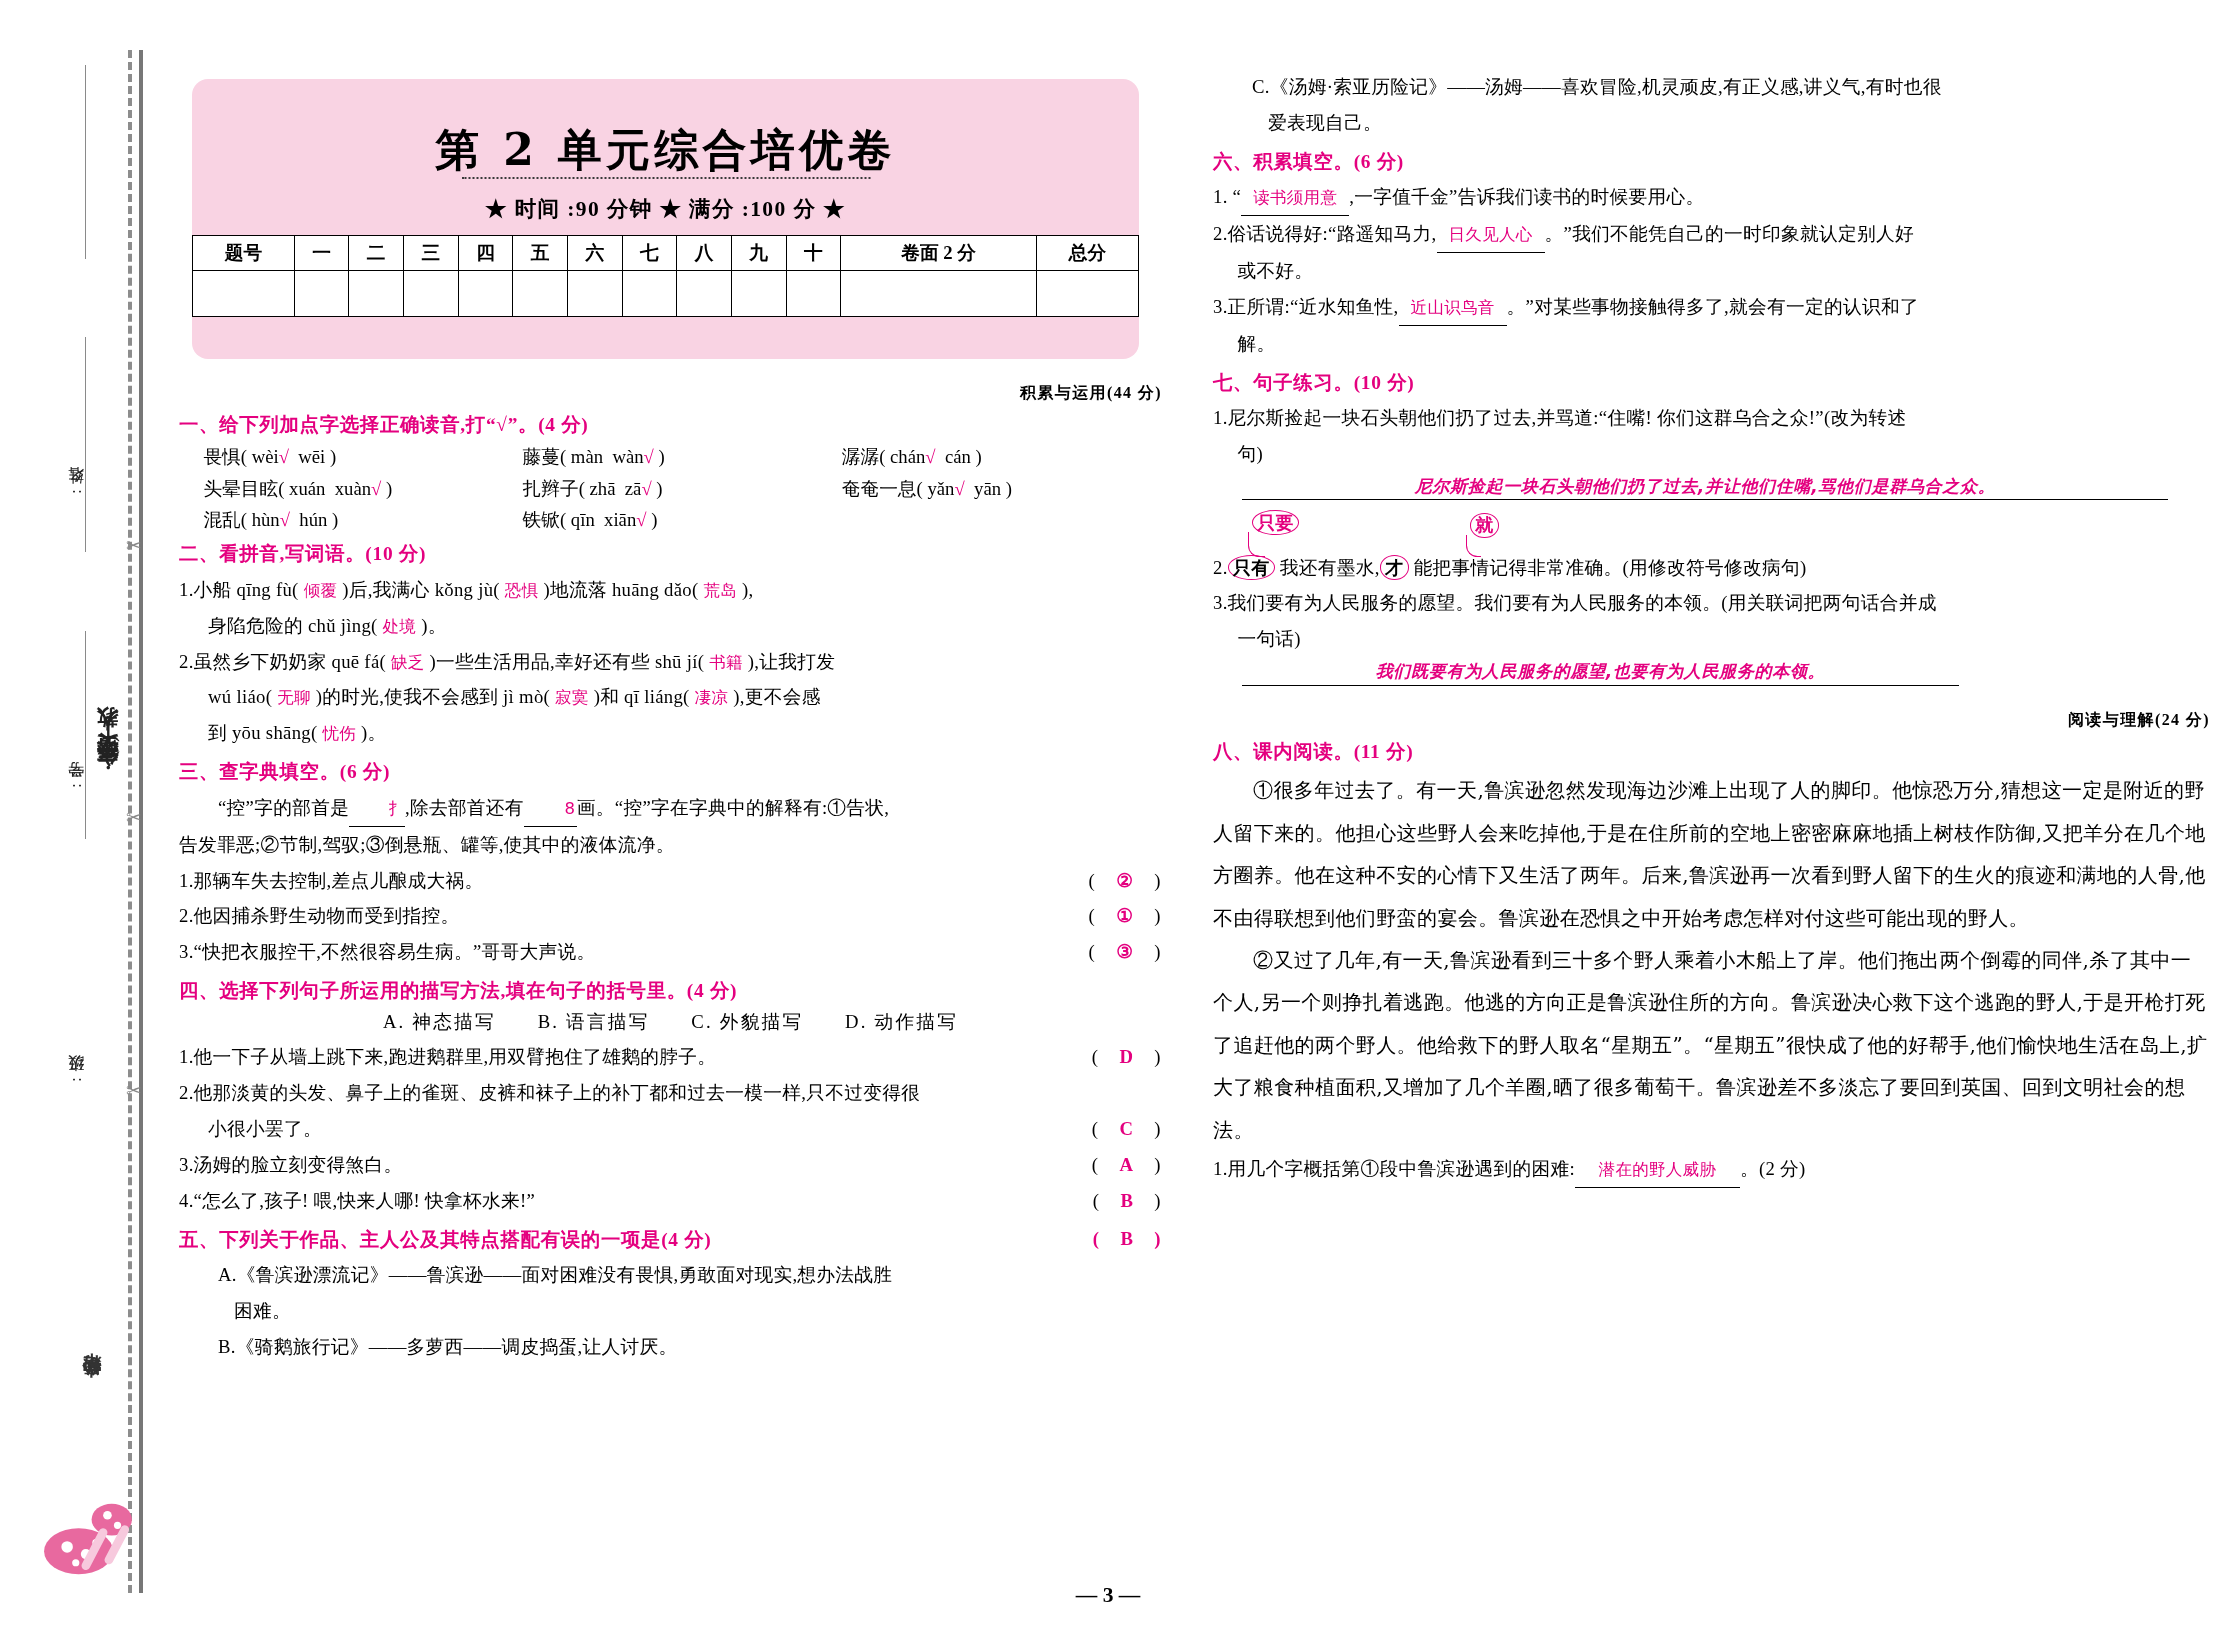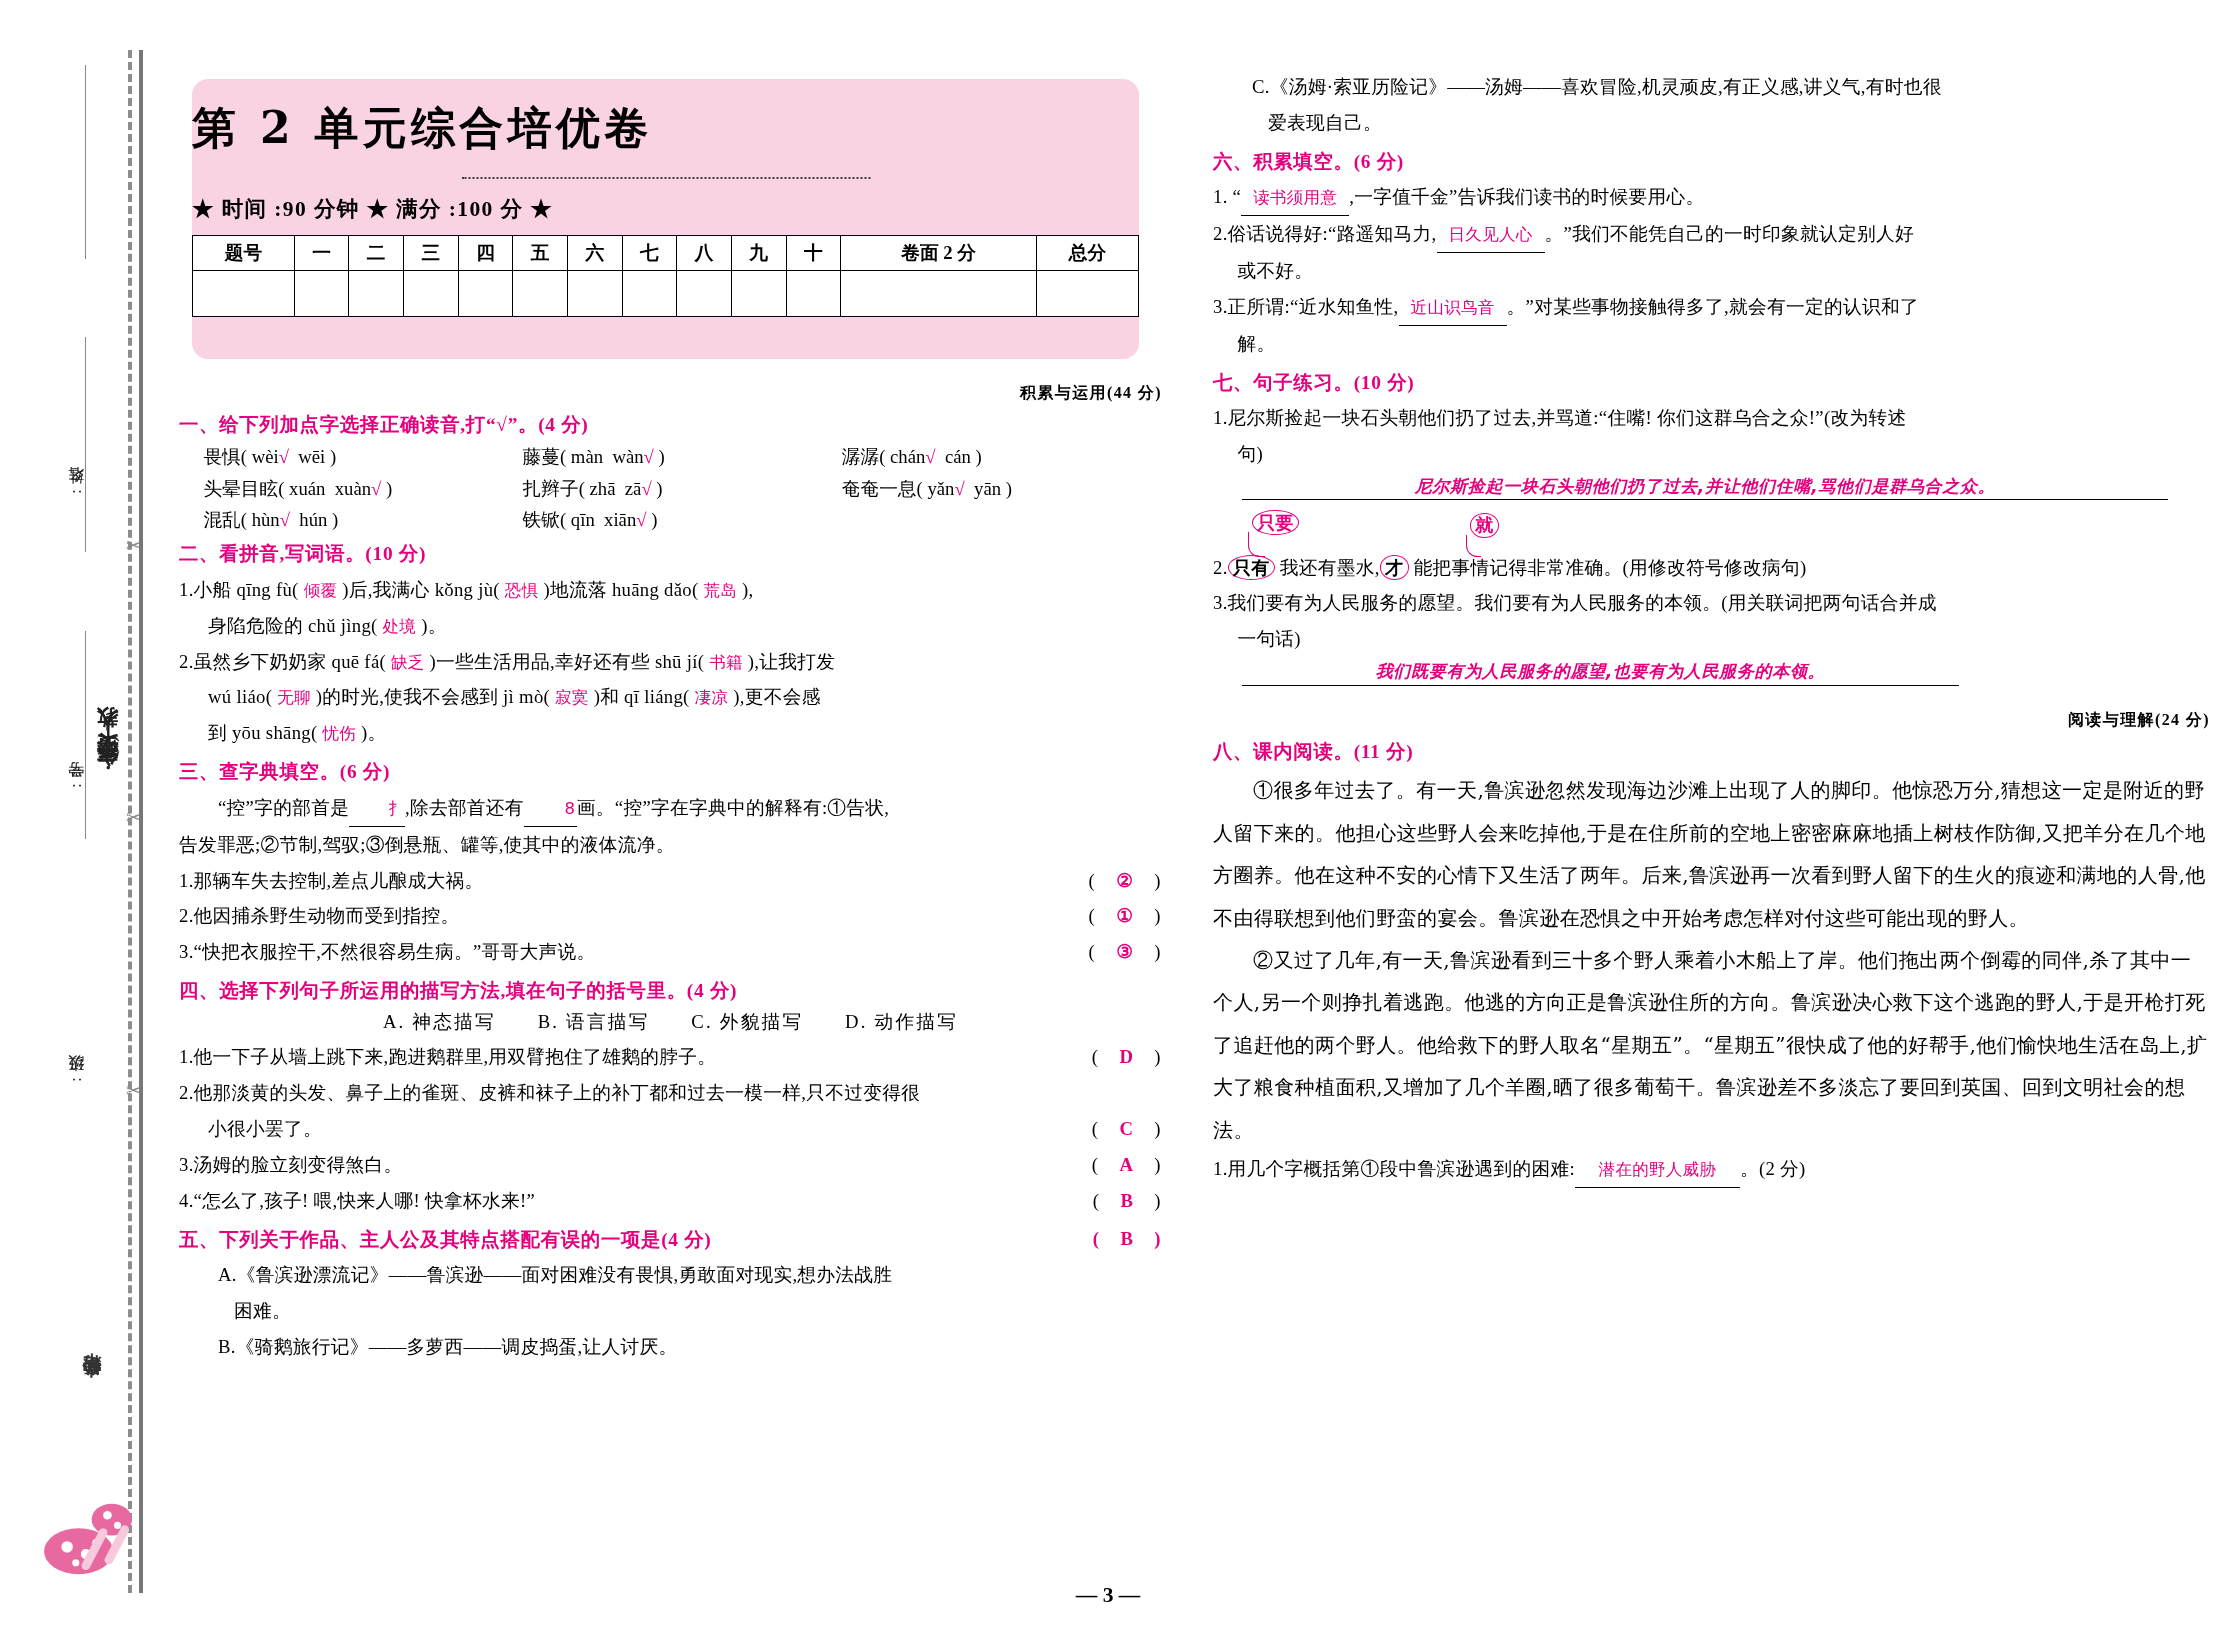--- a/index.html
+++ b/index.html
@@ -25,26 +25,26 @@
   .mush{position:absolute;}
 
   
   .col{position:absolute;top:0;}
   .col-left{left:179px;width:983px;}
   .col-right{left:1213px;width:997px;}
 
   
   .titlecard{position:absolute;left:192px;top:79px;width:947px;height:280px;
      background:#f9d3e3;border-radius:16px;}
-  .maintitle{position:absolute;width:100%;top:20px;text-align:left;
+  .maintitle{position:absolute;width:100%;top:42px;text-align:center;
      font-size:44px;font-weight:700;letter-spacing:4.3px;
      font-family:"DejaVu Serif","Liberation Serif",serif;}
   .dotrule{position:absolute;left:50%;transform:translateX(-50%);top:98px;
      width:409px;border-top:2.9px dotted #3a3a3a;}
-  .subtitle{position:absolute;width:100%;top:115px;text-align:left;
+  .subtitle{position:absolute;width:100%;top:115px;text-align:center;
      font-size:21.5px;font-weight:700;letter-spacing:1.4px;}
   .scoretable{position:absolute;left:0px;top:156px;width:947px;
      border-collapse:collapse;background:#5eead4;}
   .scoretable th,.scoretable td{border:1.4px solid #000;height:32px;text-align:center;
      font-size:18.7px;font-weight:700;background:#fff;}
   .scoretable td.blank{height:43px;}
 
   
   .sec-head{color:#e4007f;font-weight:700;font-size:19.4px;letter-spacing:0.7px;margin:7.2px 0 4.3px 0;}
   .big-head{text-align:right;font-size:16px;font-weight:700;letter-spacing:1.4px;margin:10px 0 7.2px 0;}

